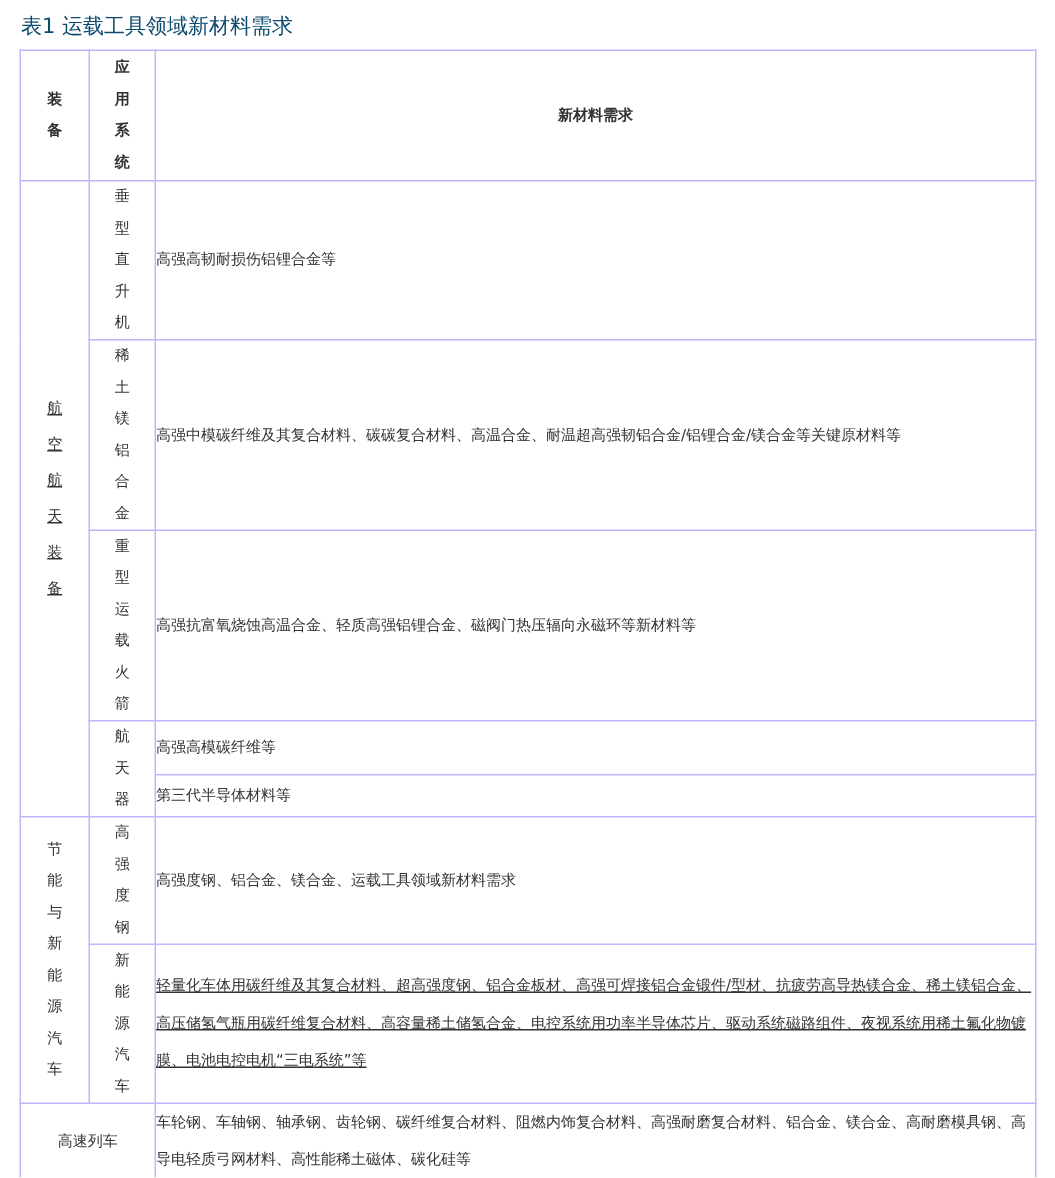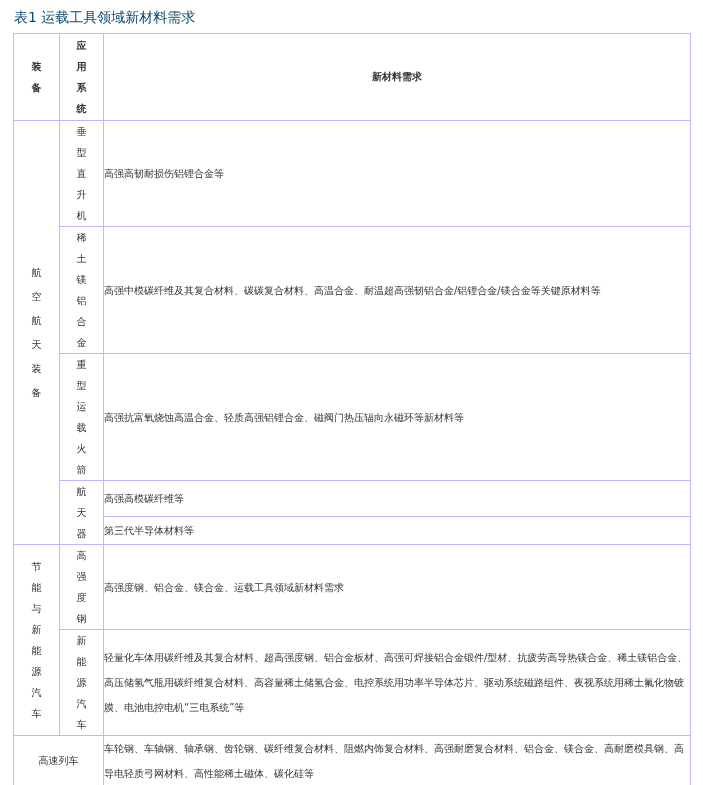--- a/index.html
+++ b/index.html
@@ -52,40 +52,41 @@
     line-height: 21px;
     word-break: break-all;
     text-align: center;
     vertical-align: middle;
   }
   .vtext.header {
     font-weight: bold;
   }
   .group-vtext {
     line-height: 24px;
+    text-decoration: underline;
   }
   
   td.demand {
     text-align: left;
     padding: 4px 10px 4px 9px;
     line-height: 25px;
   }
   
   td.hlabel {
     text-align: center;
   }
   
   tr.row-header   { height: 87px; }
   tr.row-heli     { height: 102px; }
   tr.row-plane    { height: 123px; }
   tr.row-rocket   { height: 125px; margin-top: 18px; }
   tr.row-space1   { height: 33px; }
   tr.row-space2   { height: 18px; }
   tr.row-ecar     { height: 80px; }
-  tr.row-nev      { height: 103px; }
+  tr.row-nev      { height: 103px; text-decoration: underline; }
   tr.row-train    { height: 42px; }
 </style>
 </head>
 <body>
 
 <div class="page">
 
   <p class="doc-title">表1 运载工具领域新材料需求</p>
 
   <table class="materials">

